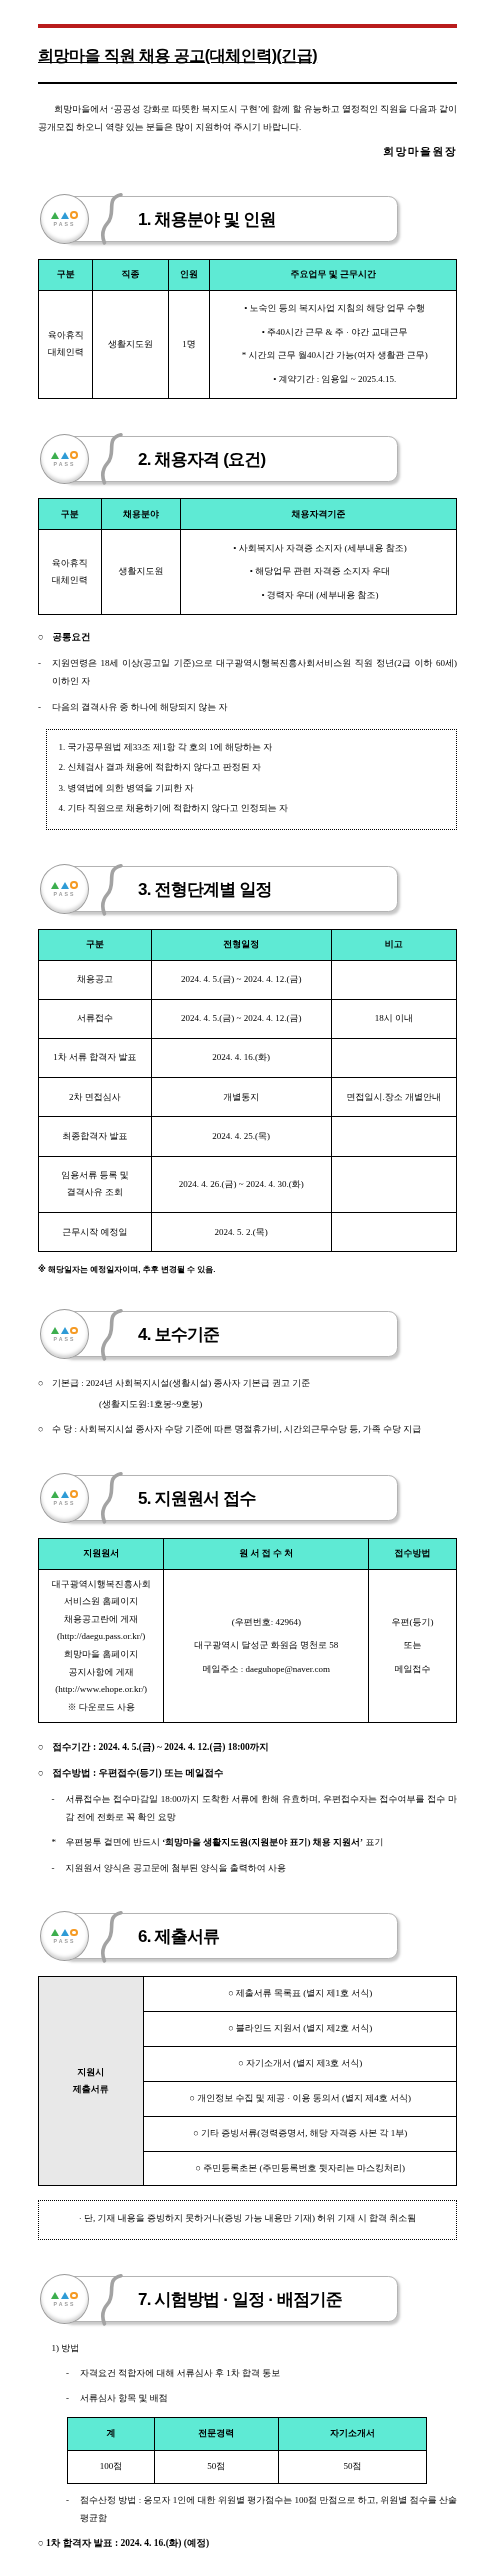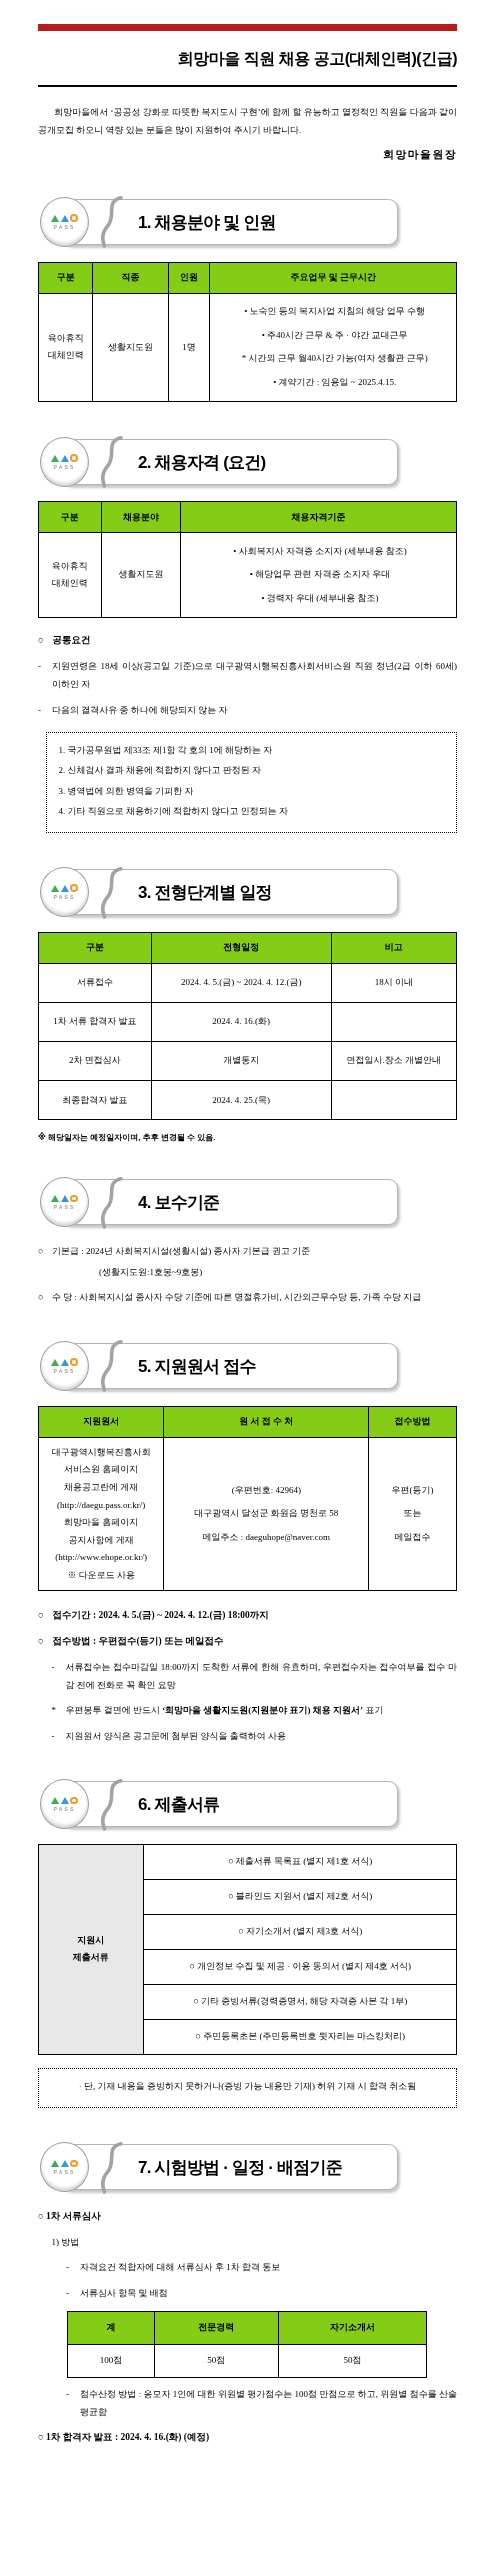--- a/index.html
+++ b/index.html
@@ -1,20 +1,20 @@
 <!DOCTYPE html>
 <html lang="ko" style="--logo-green: #3cae4e; --logo-blue: #2e9bd6; --logo-orange: #f59a23; --logo-gray: #9b9b9b;font-size:8.2px"><head>
 <meta charset="utf-8">
 <style>
   html,body{margin:0;padding:0;background:#fff;color:#000;}
   body{font-family:"Liberation Serif","DejaVu Serif",serif;}
   .page{width:483px;margin:0 auto;box-sizing:border-box;padding:24px 26px 46px 38px;background:#fff;}
 
   
-  .title-block{border-top:7px solid #b91c1c;border-bottom:2.6px solid #000;padding:17.5px 0 15.5px;text-align:right;}
+  .title-block{border-top:4px solid #b91c1c;border-bottom:2.6px solid #000;padding:17.5px 0 15.5px;text-align:left;text-decoration:underline;}
   .doc-title{font-family:"Liberation Sans","DejaVu Sans",sans-serif;font-weight:800;font-size:16px;letter-spacing:-0.5px;}
   .intro{margin-top:15.5px;font-size:9px;line-height:2.05;text-align:justify;text-indent:1.8em;}
   .date-line{text-align:right;font-size:8.8px;margin-top:12.4px;}
   .author-line{text-align:right;font-size:10.8px;font-weight:600;margin-top:4px;letter-spacing:1.5px;}
 
   
   .sec{margin-top:33px;}
   .sec-banner{position:relative;height:53px;margin-bottom:13.4px;}
   .sec-banner .box{position:absolute;left:24px;top:3.6px;width:334px;height:44px;background:#fff;
       border:1px solid #b3b3b3;border-radius:9.3px;box-shadow:1.5px 2.1px 2.6px rgba(0,0,0,.22);}
@@ -27,21 +27,21 @@
   .logo .glyphs{display:flex;align-items:flex-end;gap:1.5px;height:8.2px;}
   .tri{width:0;height:0;border-left:4.1px solid transparent;border-right:4.1px solid transparent;}
   .tri.g{border-bottom:7.2px solid var(--logo-green,#3cae4e);}
   .tri.b{border-bottom:7.2px solid var(--logo-blue,#2e9bd6);}
   .ring{width:3.6px;height:3.6px;border:2.1px solid var(--logo-orange,#f59a23);border-radius:50%;}
   .logo .pass{font-family:"Liberation Sans",sans-serif;font-size:5.2px;letter-spacing:2.1px;color:var(--logo-gray,#9b9b9b);margin-top:2.1px;font-weight:600;}
 
   
   table{border-collapse:collapse;width:100%;}
   .tbl th,.tbl td{border:0.5px solid #000;padding:6.2px 5.2px;font-size:9px;line-height:1.95;text-align:center;vertical-align:middle;}
-  .tbl th{background:#84cc16;font-weight:700;border-bottom-width:1px;}
+  .tbl th{background:#5eead4;font-weight:700;border-bottom-width:1px;}
   .tbl{border-top:1.3px solid #000;border-bottom:1.3px solid #000;}
   .cell-left{text-align:left;padding-left:8.2px !important;}
   .pre{white-space:pre-line;}
   .roomy td{padding:10.3px 5.2px;}
 
   
   .li{display:flex;gap:4.1px;margin-top:7.2px;font-size:9px;line-height:2.0;}
   .li .m{flex:0 0 auto;min-width:1.1em;}
   .li .t{flex:1;text-align:justify;}
   .big{font-size:9.5px;font-weight:600;}
@@ -210,37 +210,53 @@
         </colgroup>
       <thead>
           <tr>
             <th>구분</th>
             <th>전형일정</th>
             <th>비고</th>
           </tr>
         </thead>
       <tbody>
           <tr>
+          <td class="pre">채용공고</td>
+          <td>2024. 4. 5.(금) ~ 2024. 4. 12.(금)</td>
+          <td></td>
+        </tr>
+          <tr>
           <td class="pre">서류접수</td>
           <td>2024. 4. 5.(금) ~ 2024. 4. 12.(금)</td>
           <td>18시 이내</td>
         </tr>
           <tr>
           <td class="pre">1차 서류 합격자 발표</td>
           <td>2024. 4. 16.(화)</td>
           <td></td>
         </tr>
           <tr>
           <td class="pre">2차 면접심사</td>
           <td>개별통지</td>
           <td>면접일시.장소 개별안내</td>
         </tr>
           <tr>
           <td class="pre">최종합격자 발표</td>
           <td>2024. 4. 25.(목)</td>
+          <td></td>
+        </tr>
+          <tr>
+          <td class="pre">임용서류 등록 및
+결격사유 조회</td>
+          <td>2024. 4. 26.(금) ~ 2024. 4. 30.(화)</td>
+          <td></td>
+        </tr>
+          <tr>
+          <td class="pre">근무시작 예정일</td>
+          <td>2024. 5. 2.(목)</td>
           <td></td>
         </tr>
         </tbody>
     </table>
     <div class="note-gothic">※ 해당일자는 예정일자이며, 추후 변경될 수 있음.</div>
   </div>
 
   <div class="sec">
     <div class="sec-banner">
       <span class="logo">
@@ -412,23 +428,20 @@
           </span>
         <span class="pass">PASS</span>
       </span>
       <span class="box"></span>
       <svg class="swoosh" viewBox="0 0 62 102">
           <path d="M56 5 C25 12 48 40 30 60 C18 74 20 88 24 98" stroke="#a3a3a3" stroke-width="7" fill="none" stroke-linecap="round"></path>
         </svg>
       <span class="sec-title">7. 시험방법 · 일정 · 배점기준</span>
     </div>
 
-    <div class="li big">
-        <span class="t">○ 1차 서류심사</span>
-      </div>
     <div class="li ind1">
         <span class="t">1) 방법</span>
       </div>
     <div class="li ind2">
       <span class="m">-</span>
         <span class="t">자격요건 적합자에 대해 서류심사 후 1차 합격 통보</span>
     </div>
     <div class="li ind2">
       <span class="m">-</span>
         <span class="t">서류심사 항목 및 배점</span>

